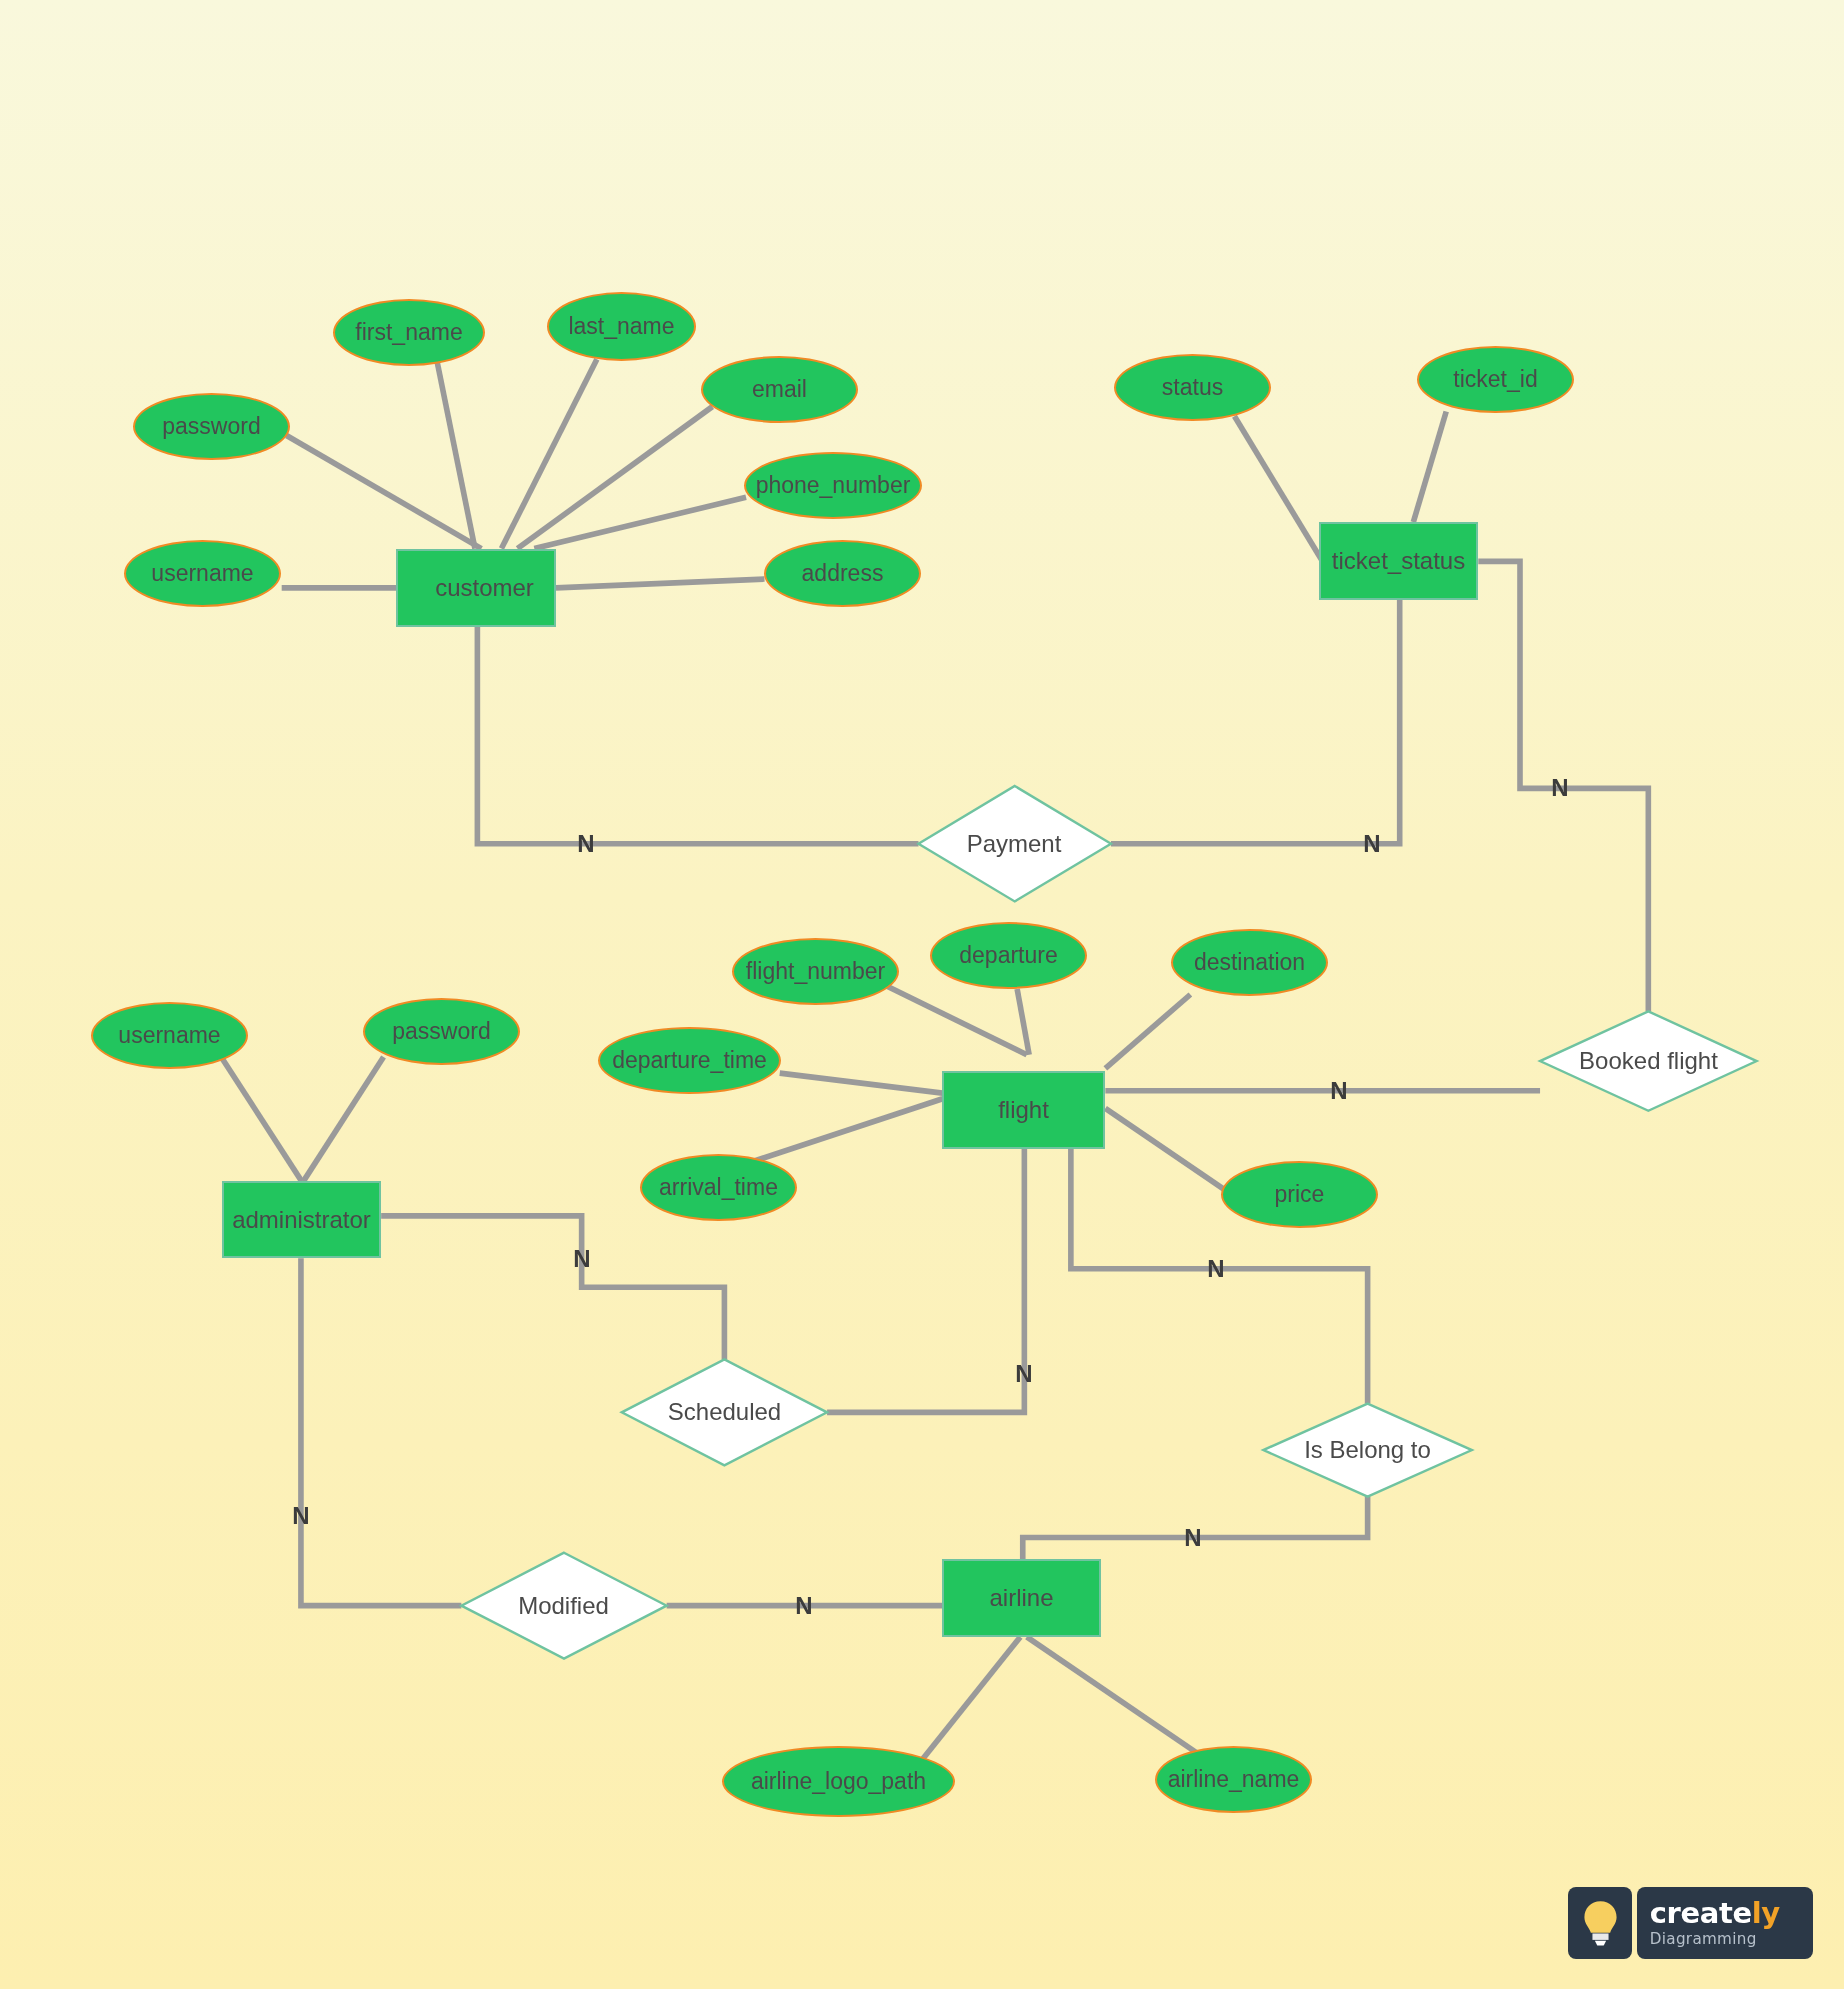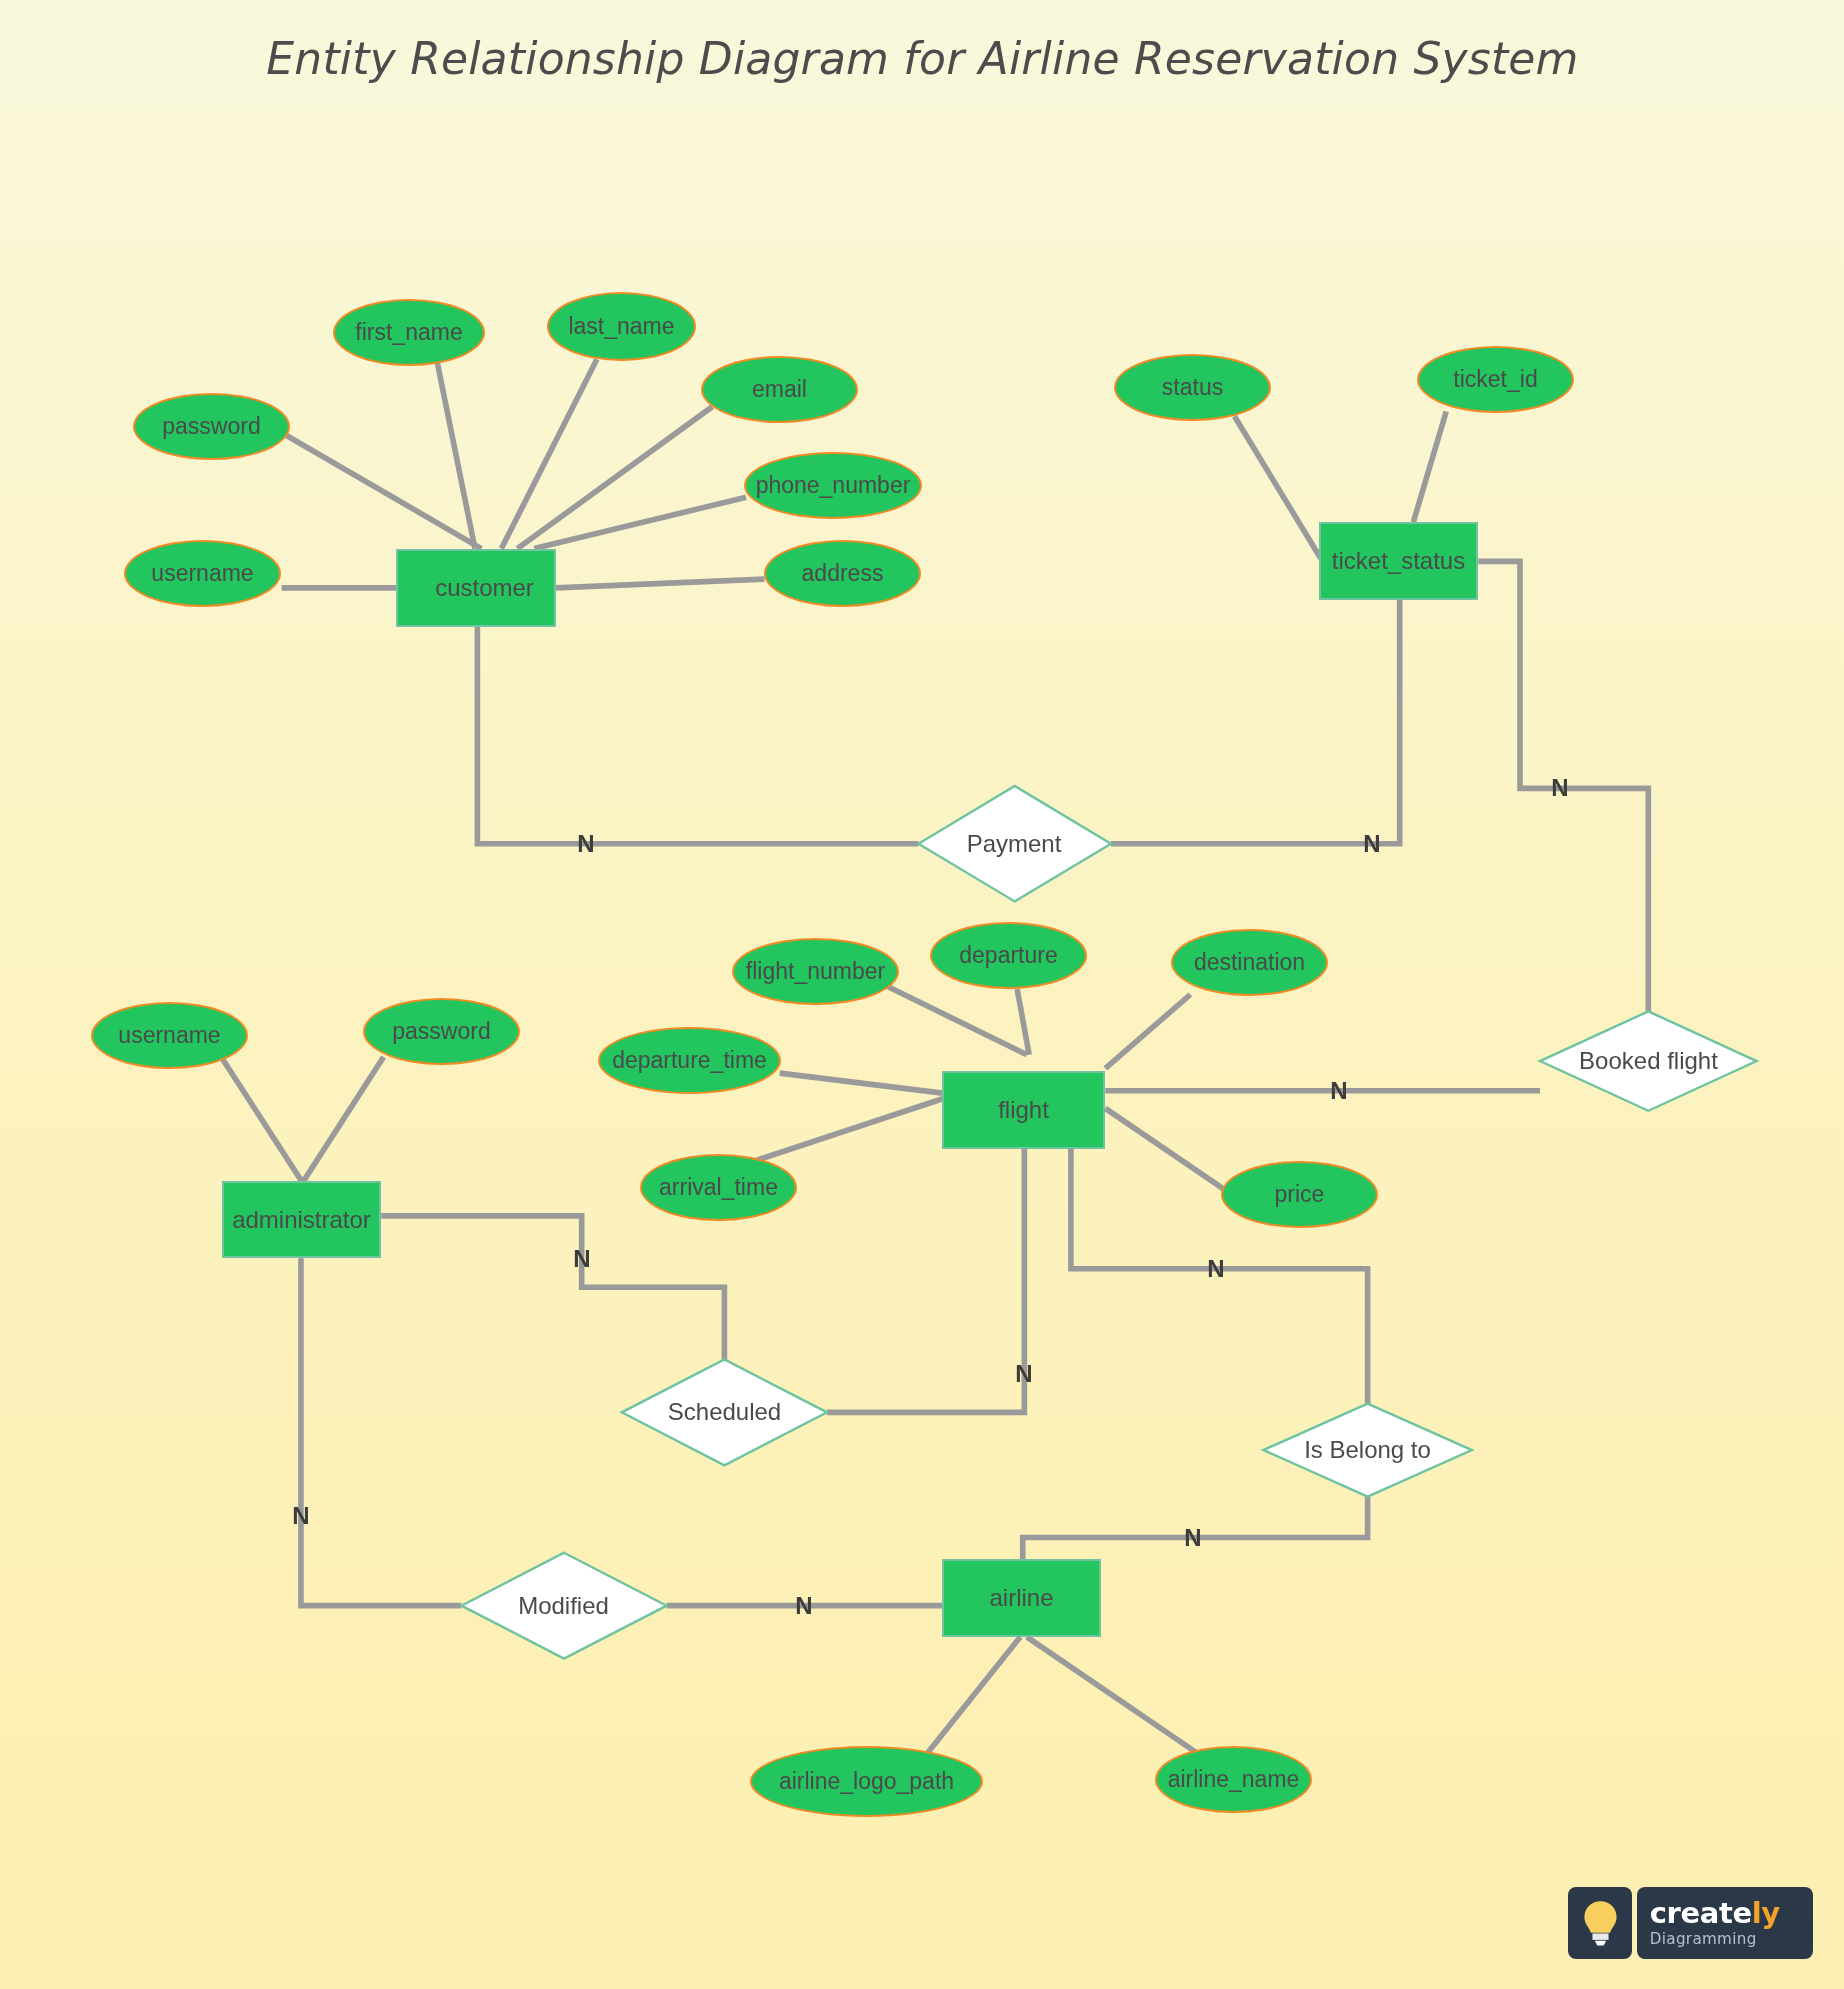--- a/index.html
+++ b/index.html
@@ -125,21 +125,20 @@
     line-height: 1;
     margin-top: 4.8px;
     letter-spacing: 0.3px;
   }
 </style>
 </head>
 <body>
 
 <div id="canvas">
 
-  <div id="title">Entity Relationship Diagram for Airline Reservation System</div>
 
   <svg class="svg-layer" viewBox="0 0 2300 2480" width="1845" height="1989">
     <g stroke="#9a9a9a" stroke-width="7" fill="none" stroke-linecap="butt">
 
       <line x1="545" y1="452" x2="592" y2="684"></line>
       <line x1="744" y1="448" x2="625" y2="684"></line>
       <line x1="888" y1="507" x2="645" y2="684"></line>
       <line x1="357" y1="543" x2="600" y2="684"></line>
       <line x1="930" y1="620" x2="666" y2="684"></line>
       <line x1="351" y1="733" x2="494" y2="733"></line>
@@ -255,21 +254,21 @@
     <span>price</span>
   </div>
 
   <div class="node attribute" style="left:91px;top:1002px;width:157px;height:67px;">
     <span>username</span>
   </div>
   <div class="node attribute" style="left:363px;top:998px;width:157px;height:67px;">
     <span>password</span>
   </div>
 
-  <div class="node attribute" style="left:750px;top:1746px;width:233px;height:71px;align-items:center;">
+  <div class="node attribute" style="left:722px;top:1746px;width:233px;height:71px;align-items:center;">
     <span>airline_logo_path</span>
   </div>
   <div class="node attribute" style="left:1155px;top:1746px;width:157px;height:67px;">
     <span>airline_name</span>
   </div>
 
   <div class="rel-label" style="left:918px;top:812px;width:192px;height:64px;">
     <span>Payment</span>
   </div>
   <div class="rel-label" style="left:1540px;top:1029px;width:217px;height:64px;">

